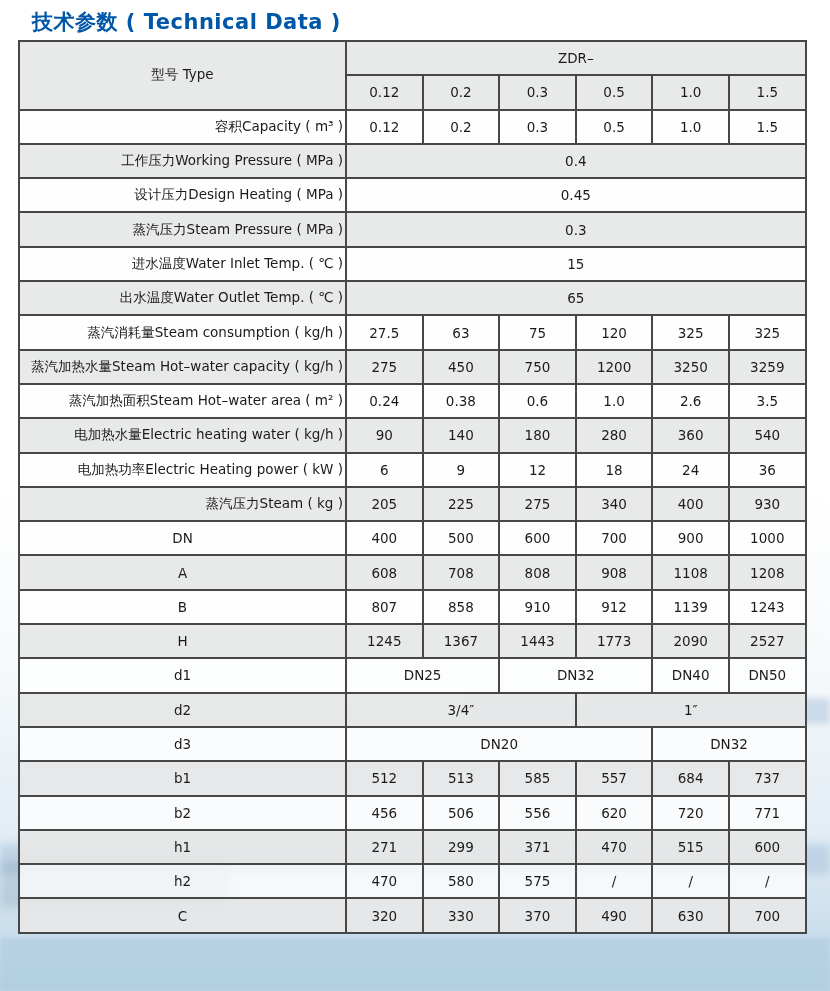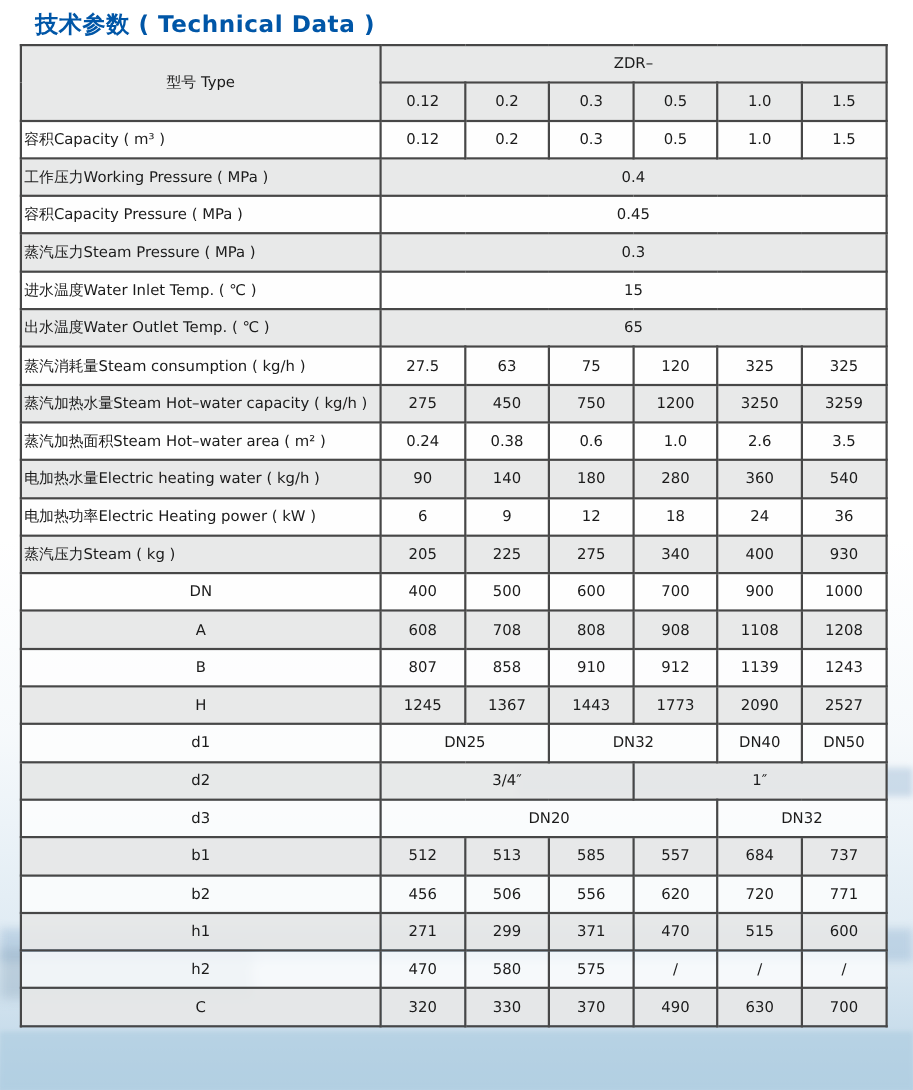--- a/index.html
+++ b/index.html
@@ -56,21 +56,21 @@
     color: #1b1b1b;
     text-align: center;
     vertical-align: middle;
     padding: 0 2px;
     overflow: hidden;
     white-space: nowrap;
   }
   .spec-table thead th { background: rgba(231,232,232,0.97); }
   tr.shade-gray  td { background: rgba(230,231,231,0.93); }
   tr.shade-white td { background: rgba(254,254,254,0.80); }
-  td.label-cell.align-left { text-align: left; }
+  td.label-cell.align-left { text-align: right; }
   td.label-cell.align-center { }
 </style>
 </head>
 <body>
 
 <div class="photo-bg"></div>
 <div class="photo-band-upper"></div>
 <div class="photo-band-bridge"></div>
 <div class="photo-block-left"></div>
 <div class="photo-strip-bottom"></div>
@@ -109,21 +109,21 @@
         <td class="data-cell">0.3</td>
         <td class="data-cell">0.5</td>
         <td class="data-cell">1.0</td>
         <td class="data-cell">1.5</td>
       </tr>
       <tr class="shade-gray">
         <td class="label-cell align-left">工作压力Working Pressure ( MPa )</td>
         <td class="data-cell" colspan="6">0.4</td>
       </tr>
       <tr class="shade-white">
-        <td class="label-cell align-left">容积Capacity Pressure ( MPa )</td>
+        <td class="label-cell align-left">设计压力Design Heating ( MPa )</td>
         <td class="data-cell" colspan="6">0.45</td>
       </tr>
       <tr class="shade-gray">
         <td class="label-cell align-left">蒸汽压力Steam Pressure ( MPa )</td>
         <td class="data-cell" colspan="6">0.3</td>
       </tr>
       <tr class="shade-white">
         <td class="label-cell align-left">进水温度Water Inlet Temp. ( ℃ )</td>
         <td class="data-cell" colspan="6">15</td>
       </tr>

